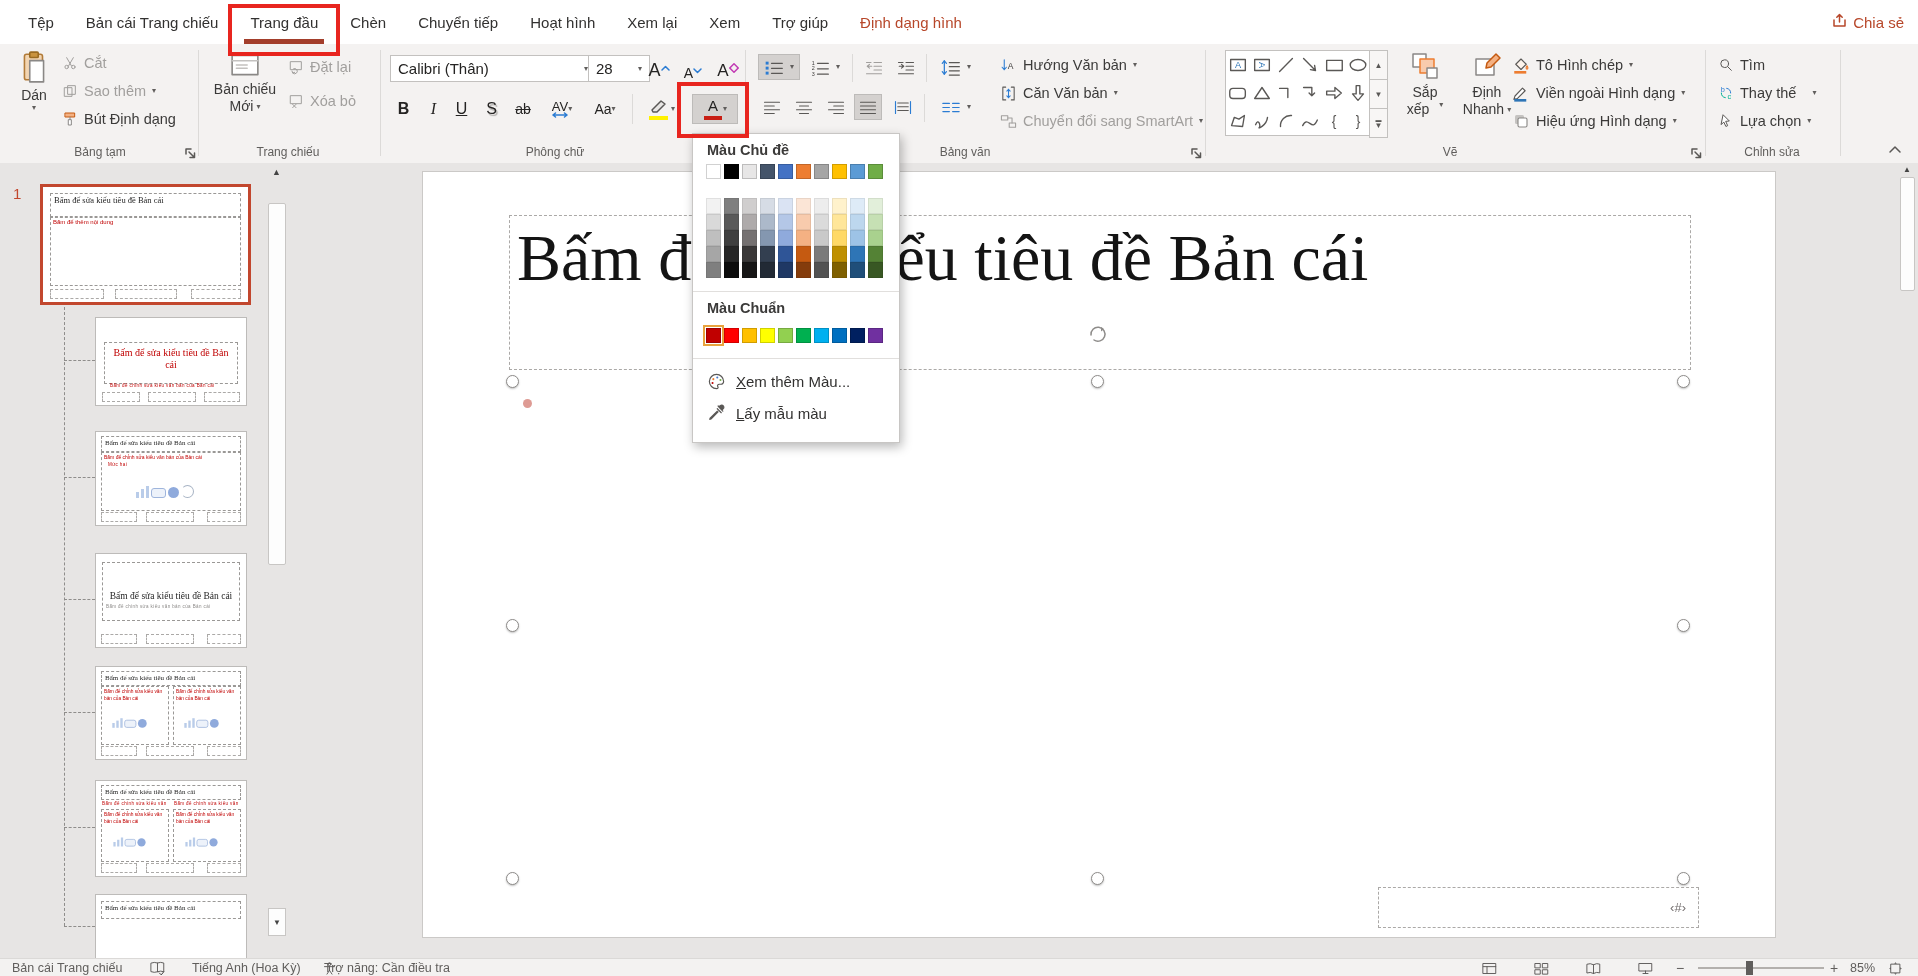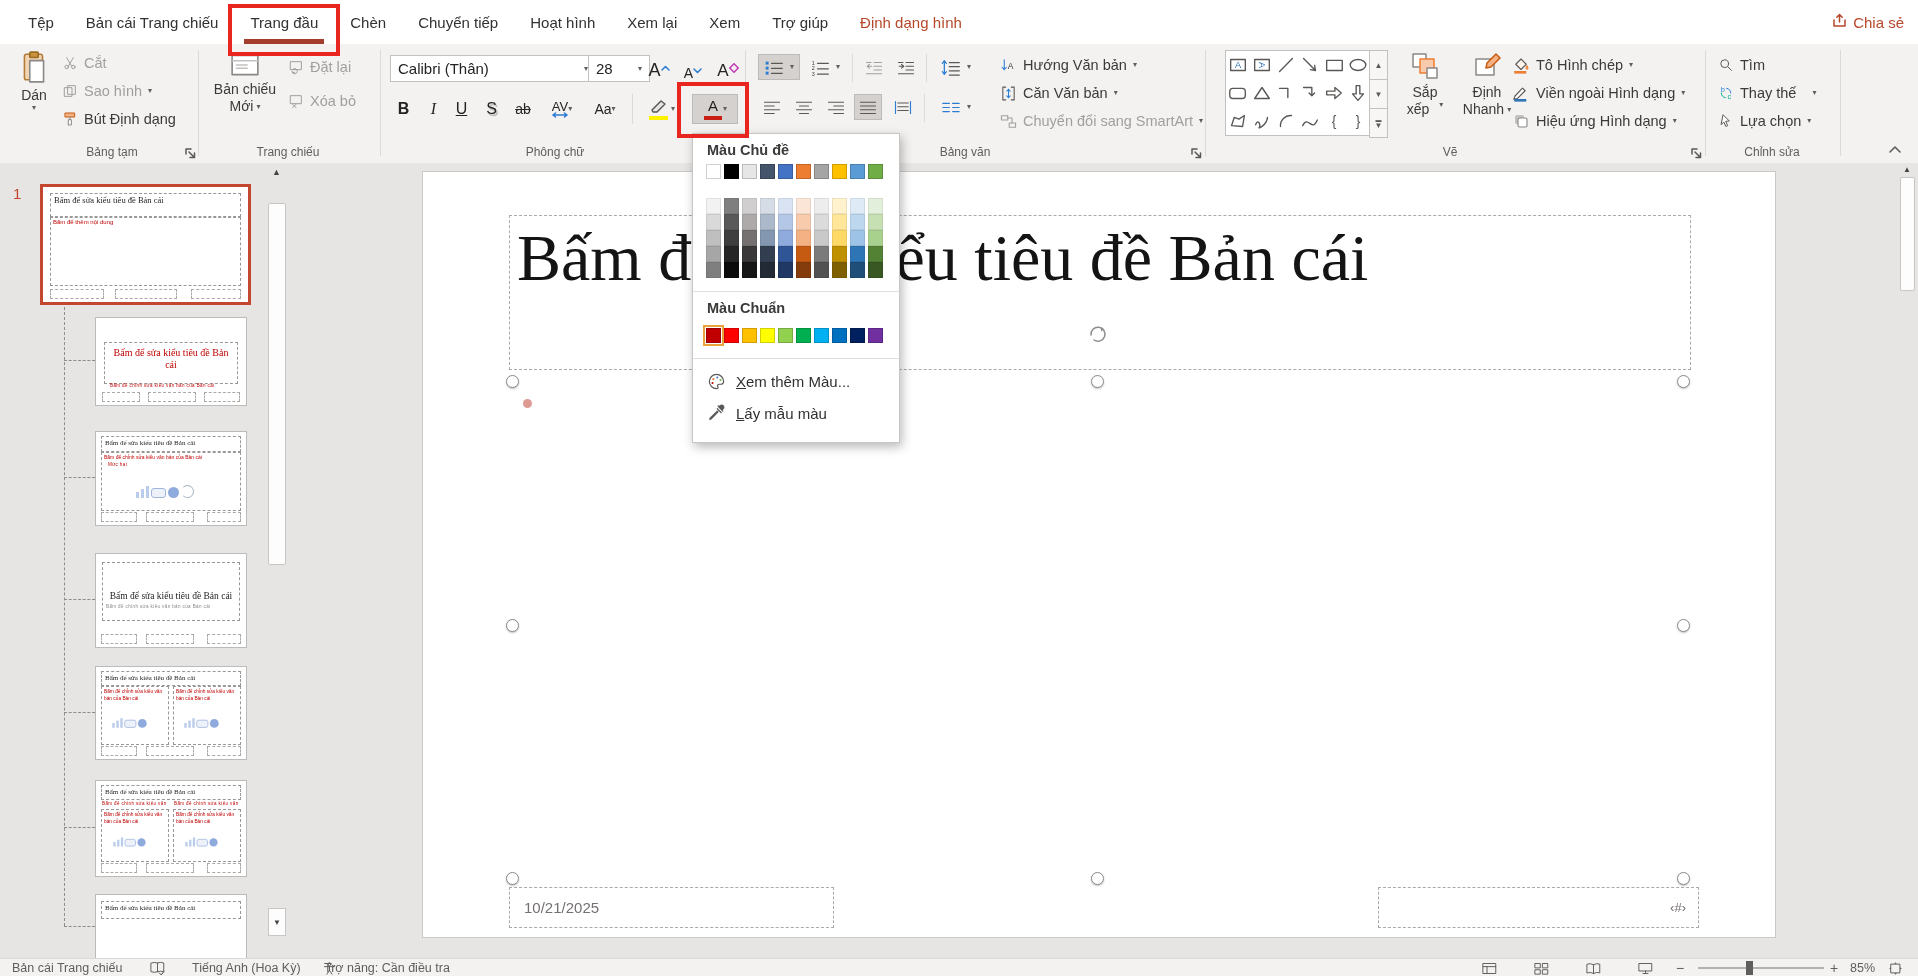--- a/index.html
+++ b/index.html
@@ -158,32 +158,32 @@
           <circle cx="7" cy="18" r="2.6"></circle>
           <circle cx="17" cy="18" r="2.6"></circle>
         </svg>
       <span>Cắt</span>
     </div>
     <div class="smbtn disabled" style="left:62px;top:34px">
       <svg width="16" height="16" viewBox="0 0 24 24" style="stroke:#A19F9D">
           <rect x="4" y="7" width="11" height="13"></rect>
           <rect x="9" y="4" width="11" height="13"></rect>
         </svg>
-      <span>Sao hình</span>
+      <span>Sao thêm</span>
       <span class="chv">▾</span>
     </div>
     <div class="smbtn" style="left:62px;top:62px">
       <svg width="16" height="16" viewBox="0 0 24 24">
           <rect x="5" y="3" width="14" height="6" fill="#F4B183" stroke="#C55A11"></rect>
           <path d="M12 9 v4" stroke="#8A8886"></path>
           <rect x="10" y="13" width="4" height="8" fill="#FFFFFF" stroke="#8A8886"></rect>
         </svg>
       <span>Bút Định dạng</span>
     </div>
-    <div class="glabel" style="left:52px;width:120px">Bảng tạm</div>
+    <div class="glabel" style="left:40px;width:120px">Bảng tạm</div>
     <div class="launcher" style="left:184px">
       <svg width="13" height="13" viewBox="0 0 13 13">
           <path d="M2 2 h5 M2 2 v5 M5 5 l5 5 M10.5 6 v4.5 h-4.5"></path>
         </svg>
     </div>
 
     <div class="bigbtn" style="left:212px;width:66px">
       <span style="margin-top:4px">
         <svg width="30" height="26" viewBox="0 0 28 24">
             <rect x="2" y="3" width="24" height="18" fill="#FFFFFF" stroke="#8A8886"></rect>
@@ -842,23 +842,20 @@
       <div class="handle" style="left:668px;top:203px"></div>
       <div class="handle" style="left:1254px;top:203px"></div>
       <div class="handle" style="left:83px;top:447px"></div>
       <div class="handle" style="left:1254px;top:447px"></div>
       <div class="handle" style="left:83px;top:700px"></div>
       <div class="handle" style="left:668px;top:700px"></div>
       <div class="handle" style="left:1254px;top:700px"></div>
 
       <div id="pink-dot"></div>
 
-      <div class="ph-box" style="left:86px;top:715px;width:309px;height:39px;padding-left:14px;font-size:15px">
-        <span>10/21/2025</span>
-      </div>
       <div class="ph-box" style="left:955px;top:715px;width:307px;height:39px;justify-content:flex-end;padding-right:12px;font-size:13px">
         <span>‹#›</span>
       </div>
     </div>
 
     <div id="editor-scroll">
       <div style="position:absolute;left:5px;top:2px;font-size:8px;color:#444">▲</div>
       <div id="editor-thumb"></div>
     </div>
   </div>

